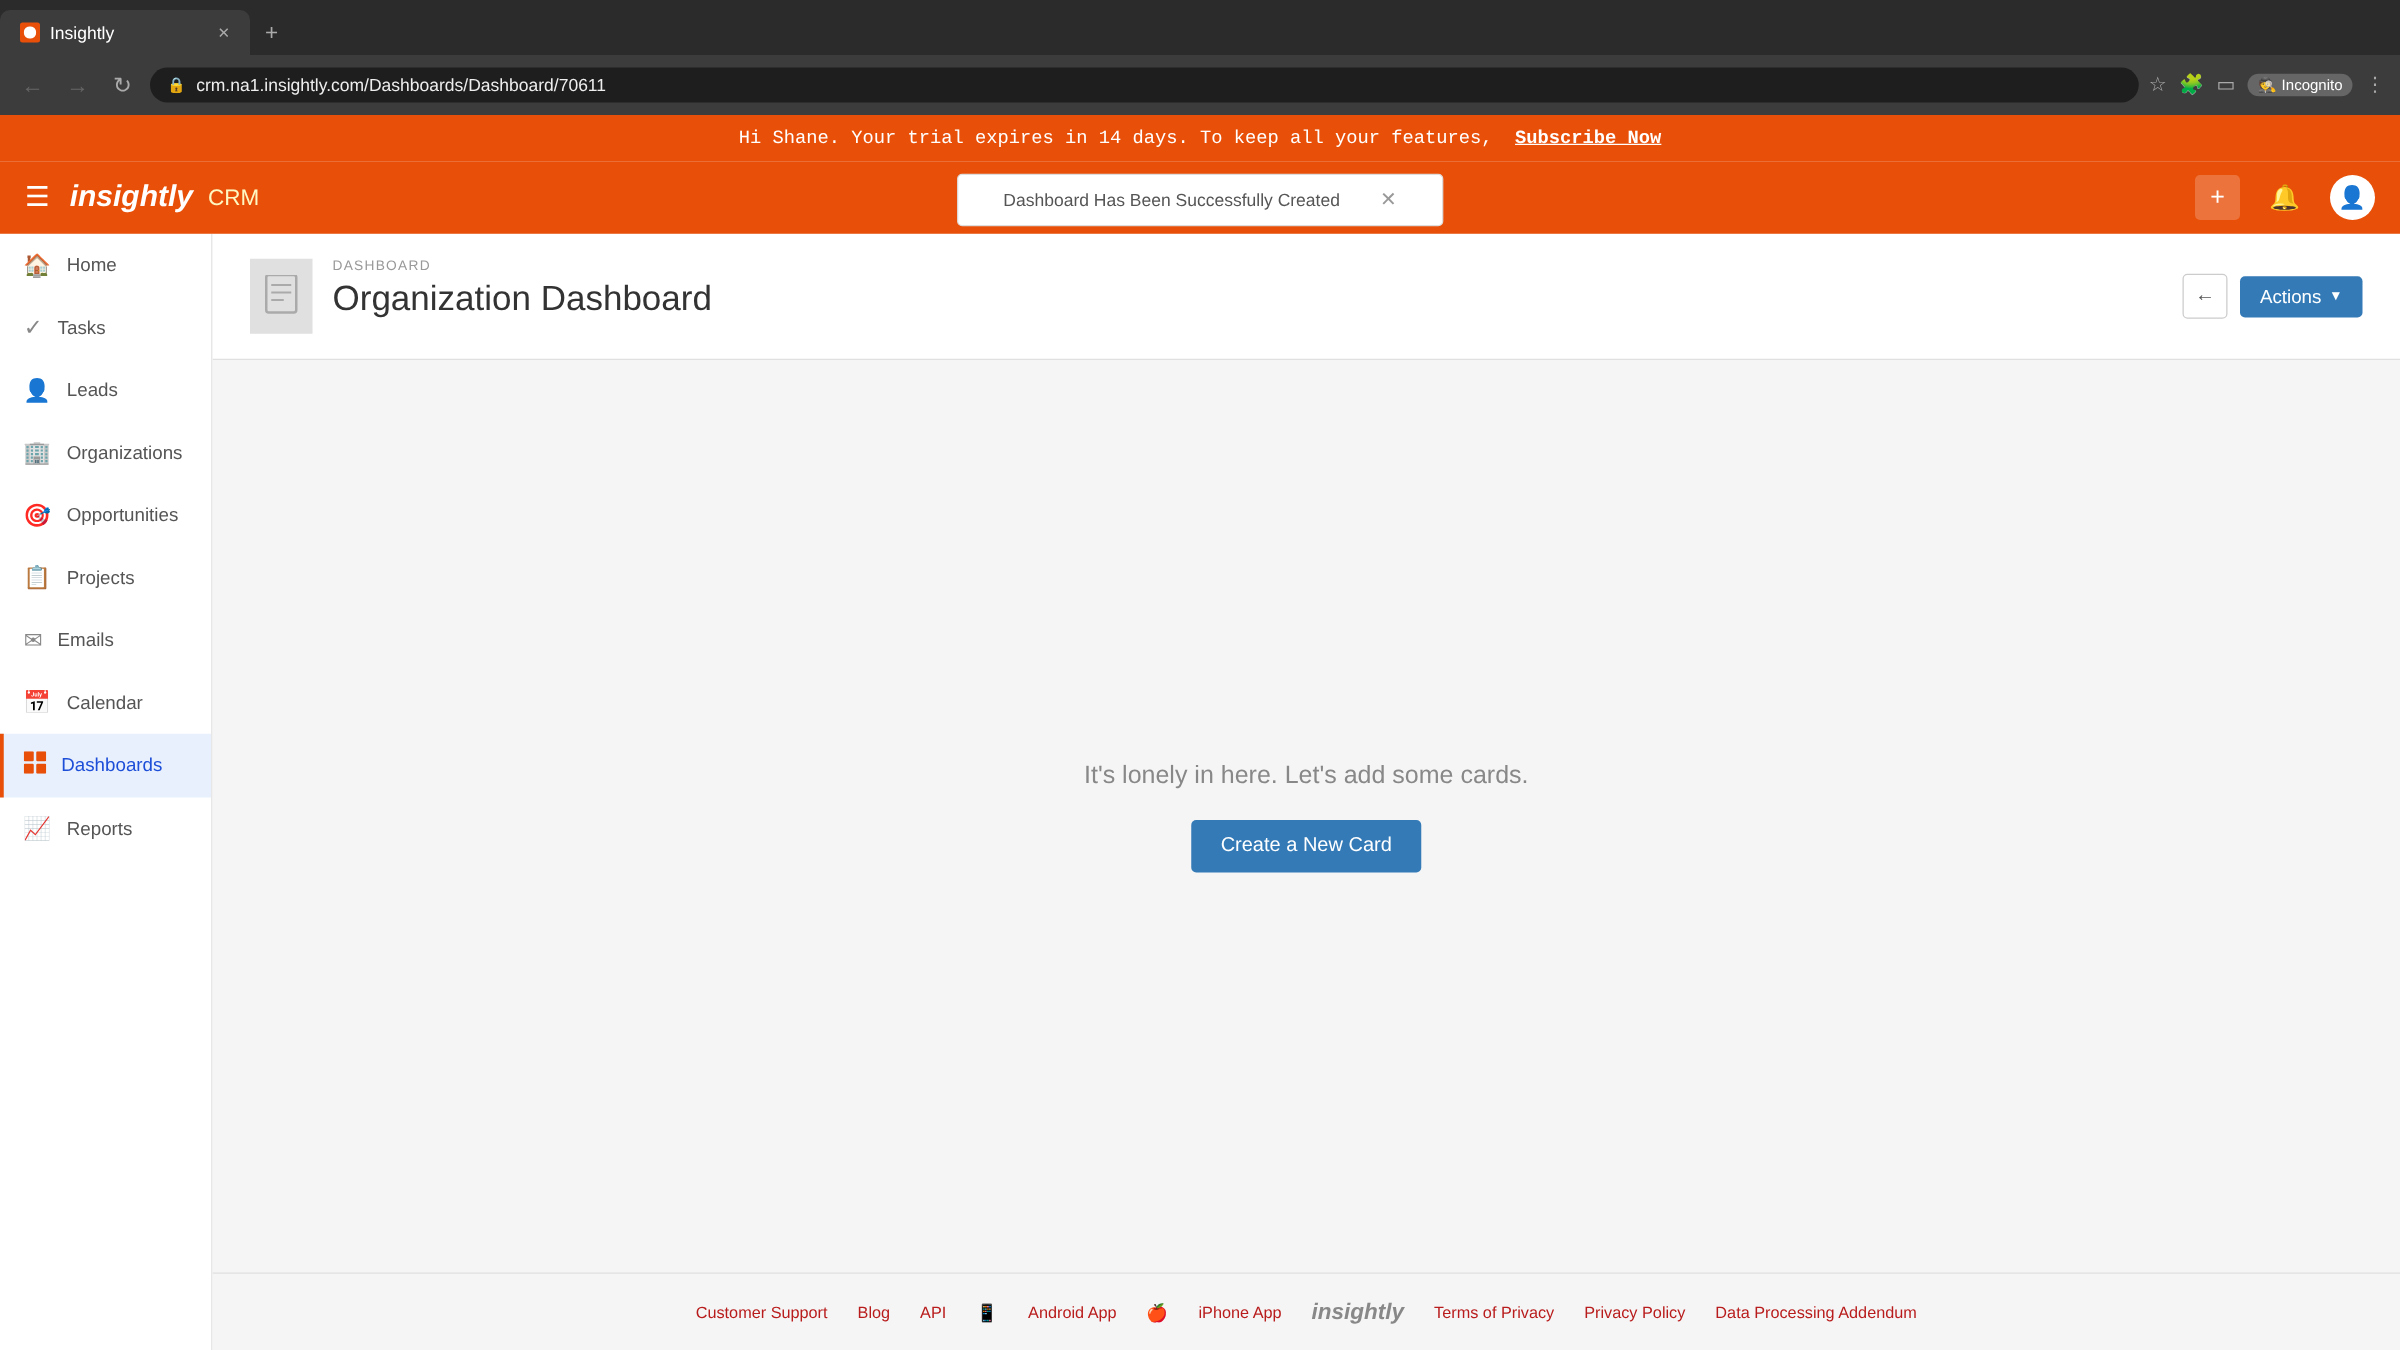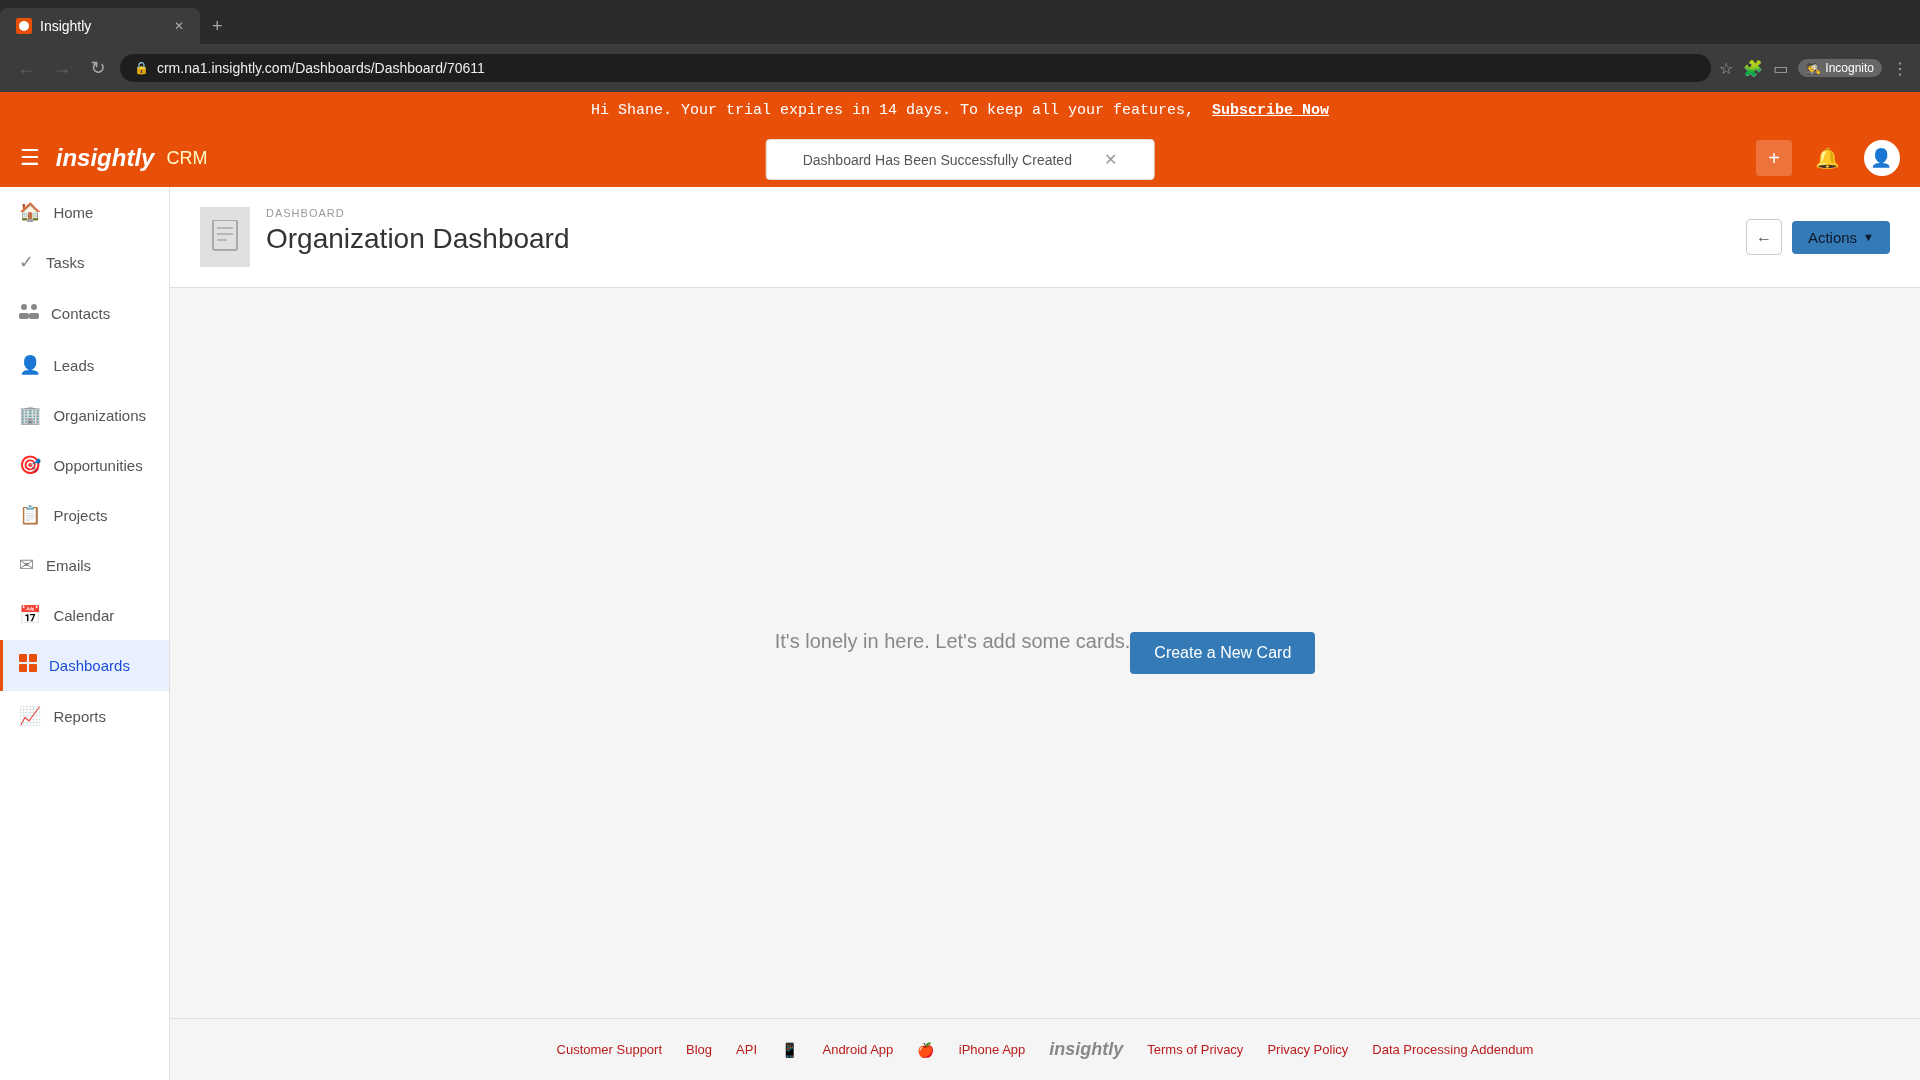--- a/index.html
+++ b/index.html
@@ -55,25 +55,25 @@
     .content-area { flex: 1; display: flex; flex-direction: column; overflow-y: auto; background: #f5f5f5; }
 
     
     .dashboard-header { background: #fff; padding: 20px 30px; display: flex; border-bottom: 1px solid #e0e0e0; }
     .dashboard-icon { width: 50px; height: 60px; background: #e0e0e0; display: flex; align-items: center; justify-content: center; margin-right: 16px; color: #888; font-size: 22px; }
     .dashboard-title-area { flex: 1; }
     .dashboard-label { font-size: 11px; color: #999; text-transform: uppercase; letter-spacing: 1px; margin-bottom: 4px; }
     .dashboard-title { font-size: 28px; color: #333; font-weight: 400; }
     .header-actions { display: flex; align-items: center; gap: 10px; }
     .back-btn { background: #fff; border: 1px solid #ccc; color: #555; width: 36px; height: 36px; display: flex; align-items: center; justify-content: center; cursor: pointer; border-radius: 4px; font-size: 16px; }
-    .actions-btn { background: #337ab7; color: #0f172a; border: none; padding: 8px 16px; border-radius: 4px; font-size: 15px; cursor: pointer; display: flex; align-items: center; gap: 6px; }
+    .actions-btn { background: #337ab7; color: #ffffff; border: none; padding: 8px 16px; border-radius: 4px; font-size: 15px; cursor: pointer; display: flex; align-items: center; gap: 6px; }
     .actions-caret { font-size: 11px; }
 
     
-    .dashboard-body { flex: 1; display: flex; flex-direction: row; align-items: center; justify-content: center; padding: 40px; }
+    .dashboard-body { flex: 1; display: flex; flex-direction: column; align-items: center; justify-content: center; padding: 40px; }
     .empty-message { font-size: 20px; color: #888; margin-bottom: 24px; }
     .create-card-btn { background: #337ab7; color: #fff; border: none; padding: 12px 24px; border-radius: 4px; font-size: 16px; cursor: pointer; }
 
     
     .footer { background: #f5f5f5; padding: 20px; text-align: center; border-top: 1px solid #e0e0e0; }
     .footer-links { display: flex; align-items: center; justify-content: center; gap: 24px; flex-wrap: wrap; }
     .footer-link { color: #b91c1c; font-size: 13px; text-decoration: none; cursor: pointer; }
     .footer-brand { font-style: italic; font-size: 18px; color: #888; font-weight: bold; }
   </style>
 </head>
@@ -142,31 +142,20 @@
   <div class="main-layout">
 
     <nav class="sidebar">
       <div class="sidebar-item">
         <span class="sidebar-icon">🏠</span>
         <span>Home</span>
       </div>
       <div class="sidebar-item">
         <span class="sidebar-icon">✓</span>
         <span>Tasks</span>
-      </div>
-      <div class="sidebar-item">
-        <span class="sidebar-icon">
-          <svg width="20" height="20" viewBox="0 0 20 20" fill="#888">
-              <rect x="2" y="3" width="6" height="6" rx="3"></rect>
-              <rect x="12" y="3" width="6" height="6" rx="3"></rect>
-              <rect x="0" y="12" width="10" height="6" rx="2"></rect>
-              <rect x="10" y="12" width="10" height="6" rx="2"></rect>
-            </svg>
-        </span>
-        <span>Contacts</span>
       </div>
       <div class="sidebar-item">
         <span class="sidebar-icon">👤</span>
         <span>Leads</span>
       </div>
       <div class="sidebar-item">
         <span class="sidebar-icon">🏢</span>
         <span>Organizations</span>
       </div>
       <div class="sidebar-item">

